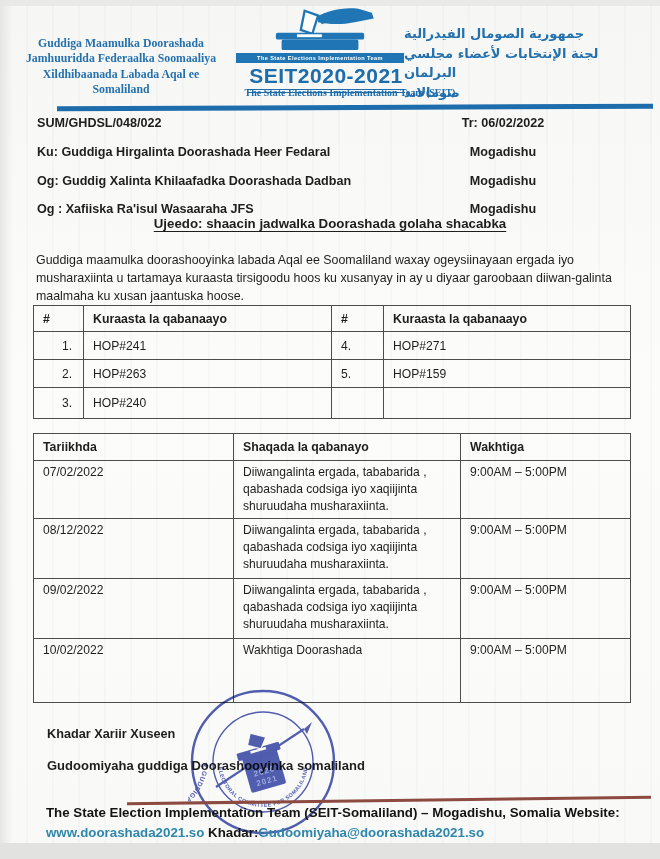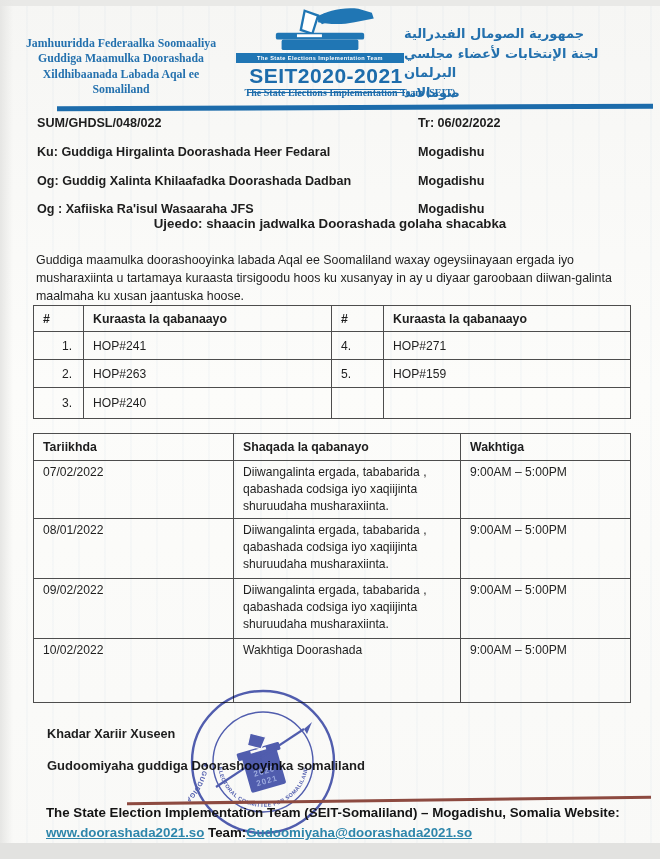--- a/index.html
+++ b/index.html
@@ -23,24 +23,24 @@
         border-bottom:4px double #1d6cab;padding:0 2px 1px;margin-top:1px;margin-left:12px;}
   .org-ar{position:absolute;right:12px;top:24px;width:244px;text-align:left;color:#2471ae;
           font-weight:bold;font-size:13px;line-height:1.5;direction:rtl;font-family:"DejaVu Sans",sans-serif;}
   .banner{position:absolute;top:87px;left:40px;right:0;text-align:center;color:#1d6cab;
           font-family:"Liberation Serif",serif;font-weight:bold;font-size:10px;}
   .blue-rule{position:absolute;top:105px;left:57px;right:7px;height:5px;background:#1d6cab;transform:rotate(-.25deg);}
 
   
   .meta-row{position:absolute;left:37px;right:20px;font-weight:bold;font-size:12.6px;}
   .m0{top:116px}.m1{top:145px}.m2{top:174px}.m3{top:202px}
-  .meta-row .city{position:absolute;left:381px;width:170px;top:0;}
+  .meta-row .city{position:absolute;left:381px;width:170px;top:0;text-align:center;}
 
   .subject{position:absolute;top:216px;left:0;right:0;text-align:center;font-weight:bold;font-size:13.3px;
-           text-underline-offset:3px;}
+           text-decoration:underline;text-underline-offset:3px;}
   .body-par{position:absolute;top:252px;left:36px;width:593px;margin:0;font-size:12.4px;line-height:1.45;}
 
   
   table{border-collapse:collapse;table-layout:fixed;}
   th,td{border:1px solid #4d4d4d;font-size:12.1px;padding:3px 9px;}
   th{text-align:left;font-size:12.3px;}
   .seats{position:absolute;top:305px;left:33px;width:597px;}
   .seats th{height:19px;}
   .seats tr.r{height:28px;}
   .seats tr.rl{height:31px;}
@@ -52,32 +52,32 @@
   .sched tr.s0{height:57px;}.sched tr.s1{height:60px;}.sched tr.s2{height:60px;}.sched tr.s3{height:64px;margin-top:16px;}
 
   
   .sig-name{position:absolute;top:727px;left:47px;font-size:12.7px;font-weight:600;}
   .sig-title{position:absolute;top:758px;left:47px;font-size:13px;font-weight:600;}
   .stamp{position:absolute;left:188px;top:687px;width:150px;height:150px;opacity:.87;mix-blend-mode:multiply;}
 
   
   .footer-rule{position:absolute;top:799px;left:127px;right:9px;height:2.5px;background:#8d4a40;transform:rotate(-.7deg);}
   .footer{position:absolute;top:803px;left:46px;width:600px;font-size:13.3px;font-weight:bold;line-height:1.5;color:#141414;}
-  .footer .lnk{color:#2e86ab;text-decoration:underline;text-decoration-thickness:1px;cursor:pointer;margin-top:28px;}
+  .footer .lnk{color:#2e86ab;text-decoration-thickness:1px;cursor:pointer;margin-top:28px;}
 </style>
 </head>
 <body>
 
 <div class="page">
   <div class="top-edge"></div>
   <div class="left-edge"></div>
 
   <div class="org-so">
+    <div>Guddiga Maamulka Doorashada</div>
     <div>Jamhuuridda Federaalka Soomaaliya</div>
-    <div>Guddiga Maamulka Doorashada</div>
     <div>Xildhibaanada Labada Aqal ee</div>
     <div>Somaliland</div>
   </div>
 
   <div class="logo">
     <svg class="ballot" width="118" height="48" viewBox="0 0 120 50">
       <g fill="#2076b4">
 
         <path d="M58,13 C66,6 84,2 100,4 L114,8 L116,14 L96,18 C82,21 68,20 58,18 Z"></path>
         <path d="M56,12 l10,-4 6,8 -10,4 z" fill="#2076b4"></path>
@@ -169,21 +169,21 @@
       <th>Tariikhda</th>
       <th>Shaqada la qabanayo</th>
       <th>Wakhtiga</th>
     </tr>
     <tr class="s0">
       <td>07/02/2022</td>
       <td>Diiwangalinta ergada, tababarida , qabashada codsiga iyo xaqiijinta shuruudaha  musharaxiinta.</td>
       <td>9:00AM – 5:00PM</td>
     </tr>
     <tr class="s1">
-      <td>08/01/2022</td>
+      <td>08/12/2022</td>
       <td>Diiwangalinta ergada, tababarida , qabashada codsiga iyo xaqiijinta shuruudaha  musharaxiinta.</td>
       <td>9:00AM – 5:00PM</td>
     </tr>
     <tr class="s2">
       <td>09/02/2022</td>
       <td>Diiwangalinta ergada, tababarida , qabashada codsiga iyo xaqiijinta shuruudaha  musharaxiinta.</td>
       <td>9:00AM – 5:00PM</td>
     </tr>
     <tr class="s3">
       <td>10/02/2022</td>
@@ -218,17 +218,17 @@
       <text x="0" y="17" text-anchor="middle" font-size="8" font-weight="bold" letter-spacing="1" fill="#93a3e2" font-family="Liberation Sans, sans-serif">2021</text>
     </g>
     <line x1="28" y1="100" x2="116" y2="42" stroke="#3847a8" stroke-width="2.2"></line>
     <polygon points="116,42 124,35 119,47" fill="#3847a8"></polygon>
   </svg>
 
   <div class="footer-rule"></div>
   <div class="footer">
     <span>The State Election Implementation Team (SEIT-Somaliland) – Mogadishu, Somalia Website:</span><br>
     <span class="lnk">www.doorashada2021.so</span>
-    <span>Team:</span><span class="lnk">Gudoomiyaha@doorashada2021.so</span>
+    <span>Khadar:</span><span class="lnk">Gudoomiyaha@doorashada2021.so</span>
   </div>
 
   <div class="bottom-edge"></div>
 </div>
 
 </body></html>

